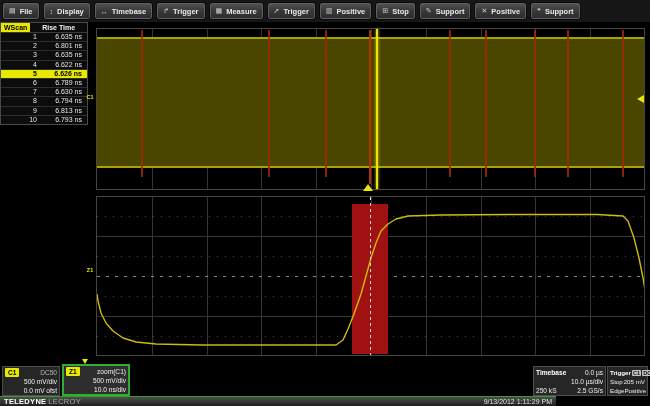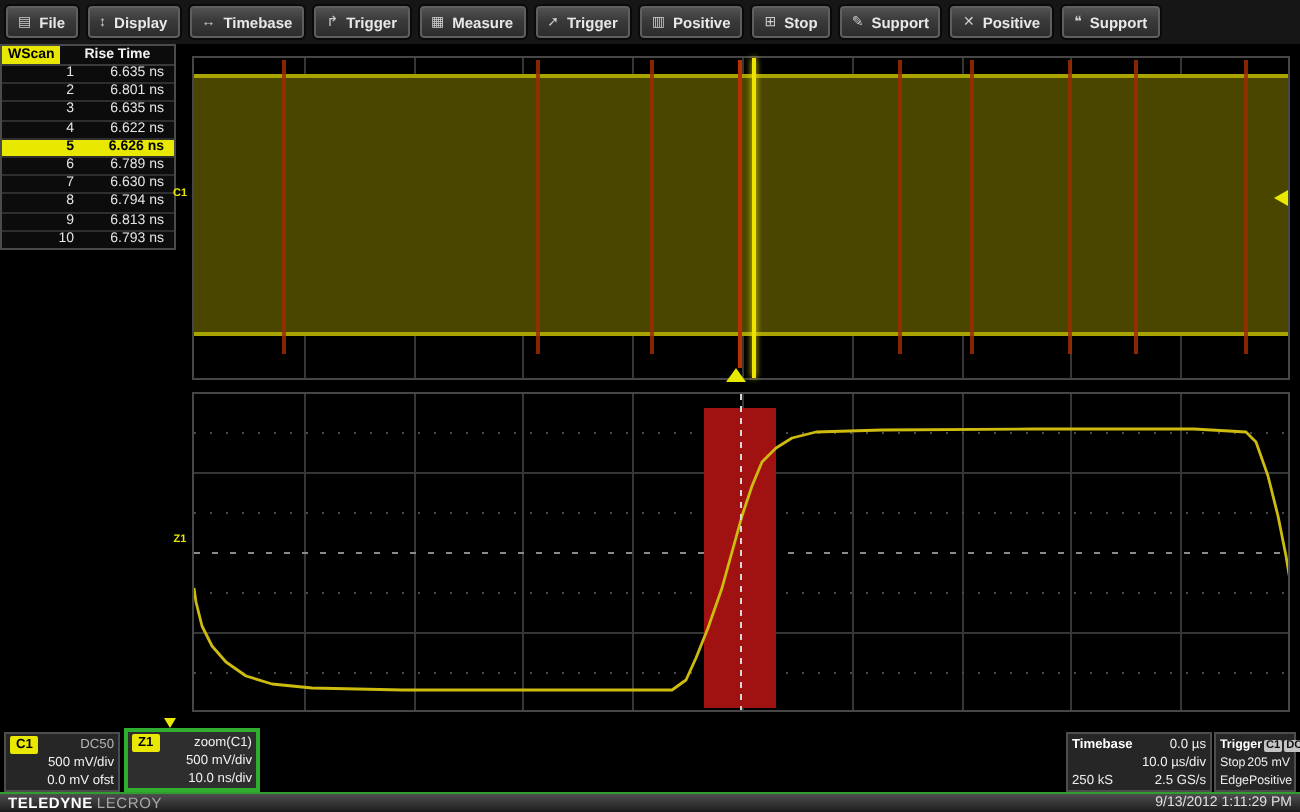--- a/index.html
+++ b/index.html
@@ -56,21 +56,21 @@
   .badge{background:#e8e800;color:#000;font-weight:bold;padding:0 3px;border-radius:1px;font-size:6.6px;}
   .minibadge{background:#c4c4c4;color:#111;font-weight:bold;padding:0 1px;margin-left:1px;border-radius:1px;font-size:5.6px;}
   .rt{ text-align:right;flex:1;color:#f0f0f0;}
   #desc-c1{left:2px;top:366px;width:58px;height:30px;}
   #desc-z1{left:62px;top:364px;width:68px;height:32px;border:2px solid #2fae2f;background:#2e2e2e;}
   #desc-tb{left:533px;top:366px;width:73px;height:30px;}
   #desc-tr{left:607px;top:366px;width:41px;height:30px;font-size:6.2px;}
   .lbl{font-weight:bold;color:#fff;}
   .dim{color:#b5b5b5;}
   
-  #footer{position:absolute;left:0;top:396px;width:650px;height:10px;box-sizing:border-box;
+  #footer{position:absolute;left:0;top:396px;width:556px;height:10px;box-sizing:border-box;
         border-top:1px solid #2f9e2f;background:linear-gradient(#4e4e4e,#1d1d1d);
         display:flex;justify-content:space-between;align-items:center;padding:0 4px;font-size:7px;}
   #brand b{color:#fff;font-size:7.5px;letter-spacing:0.3px;}
   #brand span{color:#a8a8a8;font-size:7.5px;letter-spacing:0.3px;}
   #clock{color:#e0e0e0;}
 </style>
 </head>
 <body>
 
 <div id="screen">

